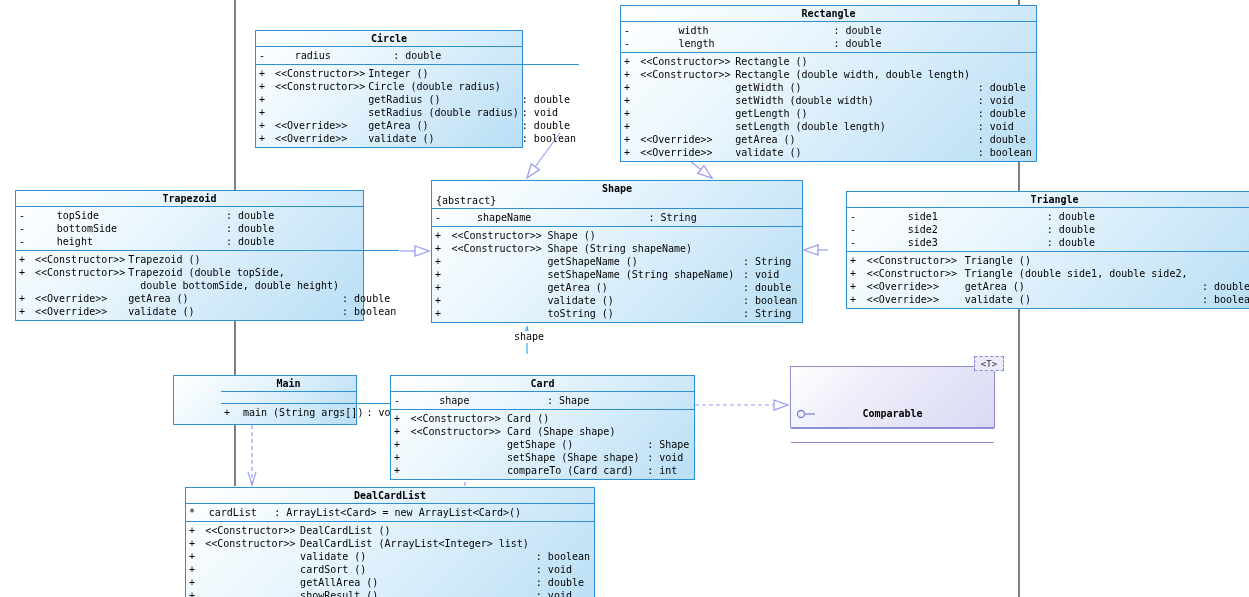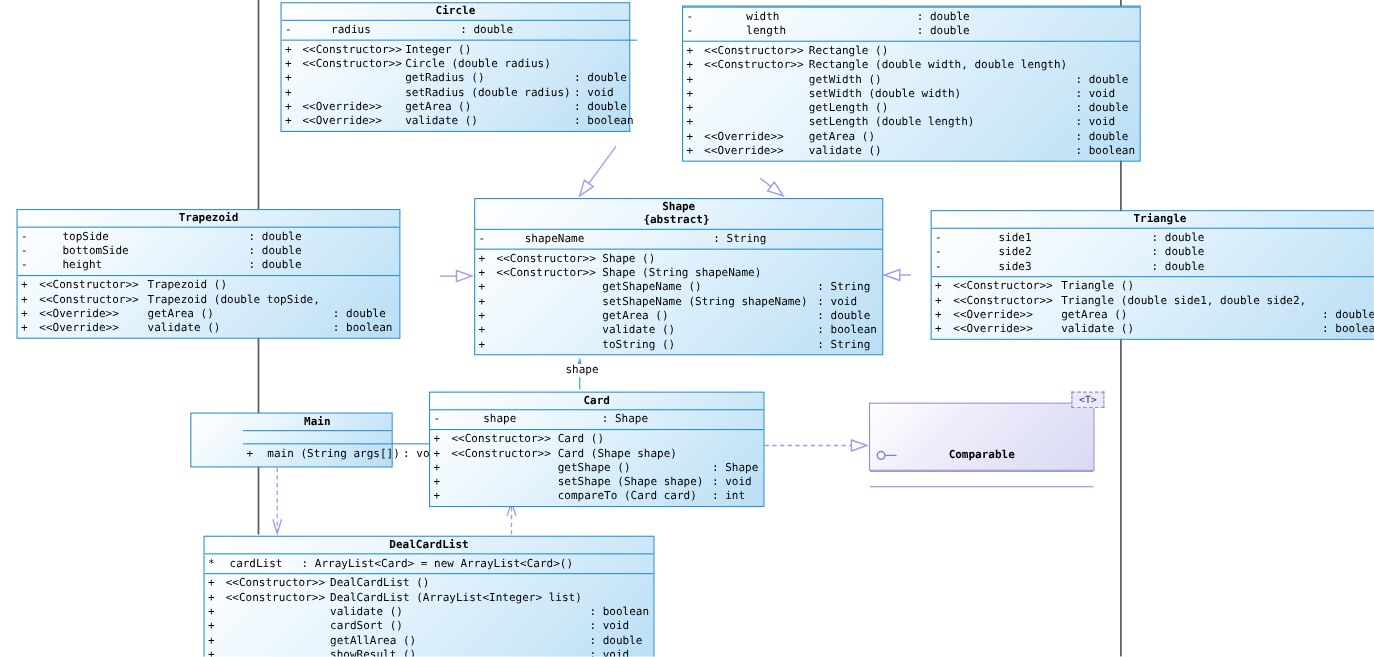--- a/index.html
+++ b/index.html
@@ -3,35 +3,35 @@
 <meta charset="utf-8">
 <style>
   html,body{margin:0;padding:0;background:#ffffff;}
   #canvas{position:relative;width:1249px;height:597px;overflow:hidden;background:#ffffff;
           font-family:"DejaVu Sans Mono",monospace;}
   #connectors{position:absolute;left:0;top:0;z-index:0;}
   .box{position:absolute;z-index:1;border:1.5px solid #2e8fd2;box-sizing:border-box;
        background:linear-gradient(135deg,#ffffff 0%,#eaf6fd 35%,#b9def5 100%);
        font-size:10px;color:#000;}
   .box .title{font-weight:bold;text-align:center;line-height:12px;padding:2px 4px 1px;position:relative;}
-  .abstract-tag{font-weight:bold;text-align:center;line-height:12px;padding-right:4px;}
+  .abstract-tag{font-weight:normal;text-align:left;line-height:12px;padding-right:4px;}
   .compartment{border-top:1.5px solid #2e8fd2;padding:2px 3px;display:table;width:100%;box-sizing:border-box;}
   .compartment.empty{height:12px;padding:0;}
   .trow{display:table-row;line-height:13px;}
   .tcell{display:table-cell;white-space:pre;}
   .c0{min-width:13px;}
   .tcell + .tcell{padding-left:3px;}
   
-  #box-circle      {left:255px;top:2px; width:318px;}
+  #box-circle      {left:255px;top:30px; width:268px;}
   #box-rectangle   {left:620px;top:5px;  width:417px;}
   #box-trapezoid   {left:15px; top:190px;width:349px;}
   #box-shape       {left:431px;top:180px;width:372px;}
   #box-triangle    {left:828px;top:191px;width:417px;margin-left:18px;}
   #box-main        {left:173px;top:375px;width:184px;height:50px;padding-left:47px;}
-  #box-card        {left:390px;top:356px;width:305px;}
+  #box-card        {left:390px;top:375px;width:305px;}
   #box-comparable  {left:790px;top:366px;width:205px;height:62px;
         border-color:#8f8fd8;background:linear-gradient(135deg,#ffffff 0%,#ececfa 40%,#d9d9f3 100%);}
   #box-comparable .compartment{border-top-color:#8f8fd8;}
   #box-comparable .title{height:24px;line-height:24px;padding:2px 4px;margin-top:33px;}
   #box-comparable .compartment.empty{height:14px;}
   #box-dealcardlist{left:185px;top:487px;width:410px;height:130px;}
   .lollipop{position:absolute;left:4px;top:7px;}
   .tparam-badge{position:absolute;left:183px;top:-11px;width:30px;height:15px;z-index:2;
       border:1px dashed #8a8ad8;background:#eaeafa;font-size:9px;line-height:14px;
       text-align:center;font-weight:normal;color:#333;box-sizing:border-box;}
@@ -116,20 +116,21 @@
         <div class="trow">
           <span class="tcell c0">+</span>
           <span class="tcell c1">&lt;&lt;Override&gt;&gt;</span>
           <span class="tcell c2">validate ()</span>
           <span class="tcell c3">: boolean</span>
         </div>
       </div>
   </div>
 
   <div class="box" id="box-rectangle">
+    <div class="title">Rectangle</div>
     <div class="compartment">
         <div class="trow">
           <span class="tcell c0">-</span>
           <span class="tcell c1">width</span>
           <span class="tcell c2">: double</span>
         </div>
         <div class="trow">
           <span class="tcell c0">-</span>
           <span class="tcell c1">length</span>
           <span class="tcell c2">: double</span>
@@ -210,20 +211,26 @@
         <div class="trow">
           <span class="tcell c0">+</span>
           <span class="tcell c1">&lt;&lt;Constructor&gt;&gt;</span>
           <span class="tcell c2">Trapezoid ()</span>
           <span class="tcell c3"></span>
         </div>
         <div class="trow">
           <span class="tcell c0">+</span>
           <span class="tcell c1">&lt;&lt;Constructor&gt;&gt;</span>
           <span class="tcell c2">Trapezoid (double topSide,</span>
+          <span class="tcell c3"></span>
+        </div>
+        <div class="trow">
+          <span class="tcell c0"></span>
+          <span class="tcell c1"></span>
+          <span class="tcell c2">  double bottomSide, double height)</span>
           <span class="tcell c3"></span>
         </div>
         <div class="trow">
           <span class="tcell c0">+</span>
           <span class="tcell c1">&lt;&lt;Override&gt;&gt;</span>
           <span class="tcell c2">getArea ()</span>
           <span class="tcell c3">: double</span>
         </div>
         <div class="trow">
           <span class="tcell c0">+</span>

